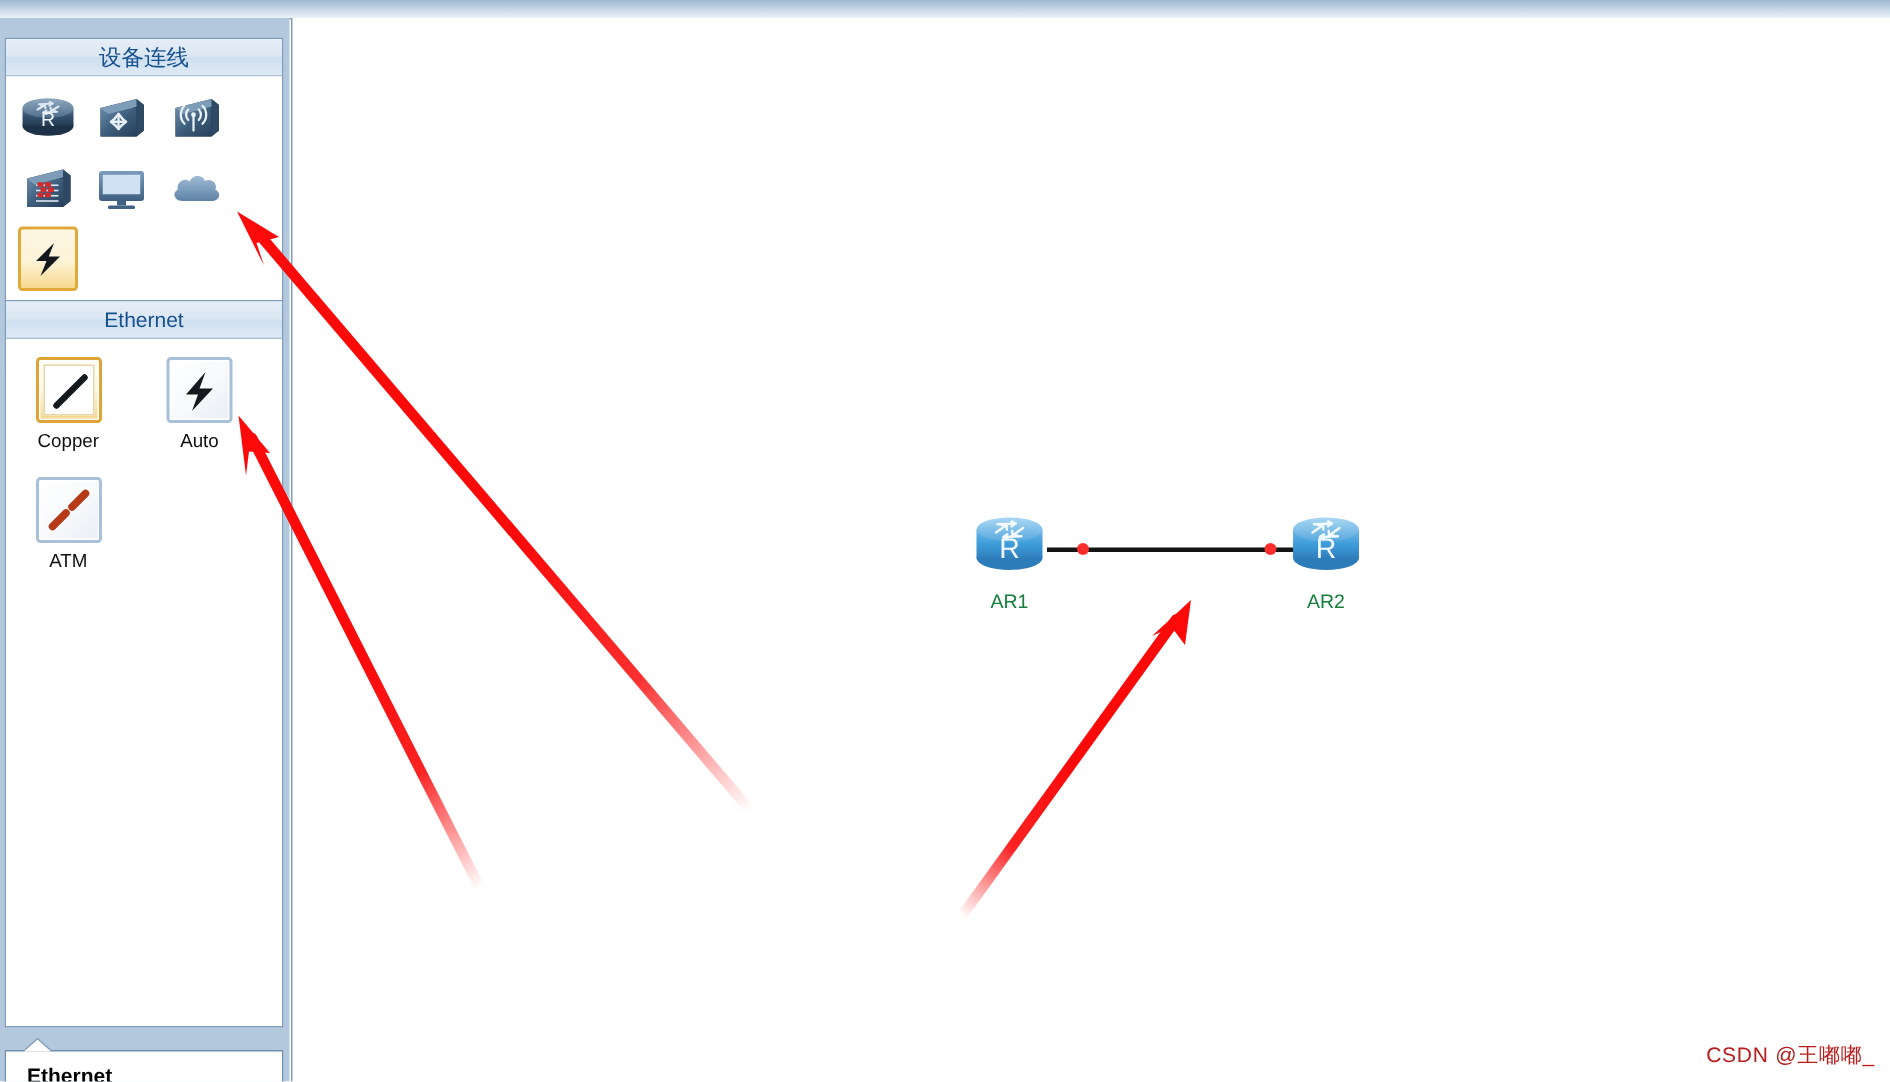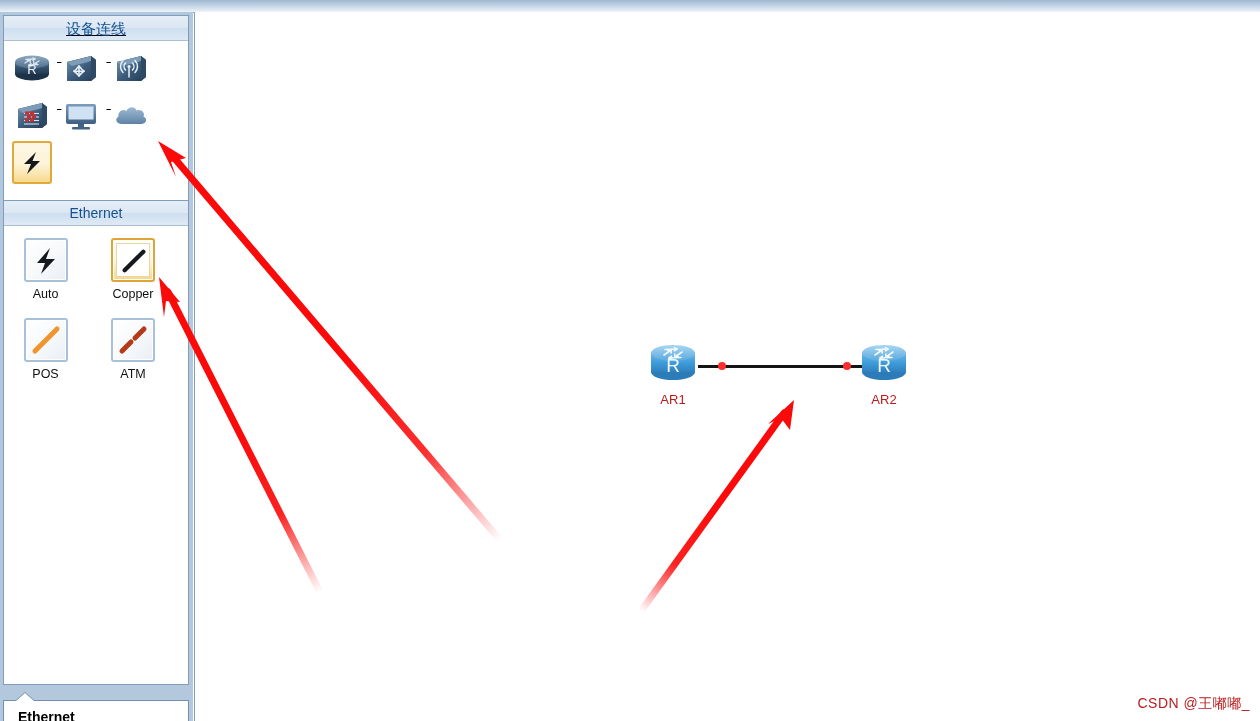--- a/index.html
+++ b/index.html
@@ -21,21 +21,21 @@
   #sidebar{
     position:absolute;left:0;top:12px;width:193px;height:709px;
     background:#b4c8dd;
   }
   .panel-box{
     position:absolute;left:3px;width:186px;
     background:#ffffff;
     border:1px solid #7e9cbb;
     box-sizing:border-box;
   }
-  #devices-box{top:3px;height:221px;text-decoration:underline;}
+  #devices-box{top:13px;height:221px;}
   #ethernet-box{top:188px;height:485px;}
 
   .panel-header{
     height:25px;line-height:25px;width:100%;
     text-align:center;
     background:linear-gradient(to bottom,#e6eef7 0%,#dbe7f3 48%,#cedff0 52%,#dfe9f5 100%);
     border-bottom:1px solid #a9c0d7;
     color:#15508f;
     font-size:14px;
     box-sizing:border-box;
@@ -107,21 +107,21 @@
 
   
   #canvas{
     position:absolute;left:194px;top:12px;width:1066px;height:709px;
     background:#ffffff;border-left:1px solid #7e9cbb;box-sizing:border-box;
   }
 
   
   .router{position:absolute;width:52px;text-align:center;}
   .router-label{
-    margin-top:3px;font-size:13px;color:#b91c1c;
+    margin-top:3px;font-size:13px;color:#15803d;
     font-family:"Liberation Sans",sans-serif;
   }
   .link-line{position:absolute;background:#141414;height:3px;}
   .link-dot{
     position:absolute;width:8px;height:8px;border-radius:50%;
     background:#fb2d2d;
   }
 
   
   #arrows{position:absolute;left:0;top:0;width:1260px;height:721px;pointer-events:none;}
@@ -279,51 +279,43 @@
     </div>
   </div>
 
   <div id="ethernet-box" class="panel-box">
     <div class="panel-header">Ethernet</div>
     <div class="panel-body" style="height:458px;">
       <div class="cable-grid">
 
         
         <div class="cable-cell">
-          <div class="cable-btn">
-            <svg width="40" height="40" viewBox="0 0 40 40" class="cable-svg">
-              <path d="M11 23 L24 8 L20 19 L29 19 L15 34 L19 23 Z" fill="#15191d"></path>
-            </svg>
-          </div>
-          <div class="cable-label">Auto</div>
-        </div>
-
-        
-        <div class="cable-cell">
           <div class="cable-btn selected">
             <div class="inner">
               <svg width="34" height="34" viewBox="0 0 40 40" class="cable-svg">
                 <line x1="9" y1="31" x2="31" y2="9" stroke="#15191d" stroke-width="5" stroke-linecap="round"></line>
               </svg>
             </div>
           </div>
           <div class="cable-label">Copper</div>
         </div>
 
         
-
-        
         <div class="cable-cell">
           <div class="cable-btn">
             <svg width="40" height="40" viewBox="0 0 40 40" class="cable-svg">
-              <line x1="9" y1="31" x2="31" y2="9" stroke="#f0942c" stroke-width="5" stroke-linecap="round"></line>
+              <path d="M11 23 L24 8 L20 19 L29 19 L15 34 L19 23 Z" fill="#15191d"></path>
             </svg>
           </div>
-          <div class="cable-label">POS</div>
-        </div>
+          <div class="cable-label">Auto</div>
+        </div>
+
+        
+
+        
 
         
 
         
         <div class="cable-cell">
           <div class="cable-btn">
             <svg width="40" height="40" viewBox="0 0 40 40" class="cable-svg">
               <line x1="9" y1="31" x2="18" y2="22" stroke="#b63a18" stroke-width="5" stroke-linecap="round"></line>
               <line x1="22" y1="18" x2="31" y2="9" stroke="#b63a18" stroke-width="5" stroke-linecap="round"></line>
             </svg>

